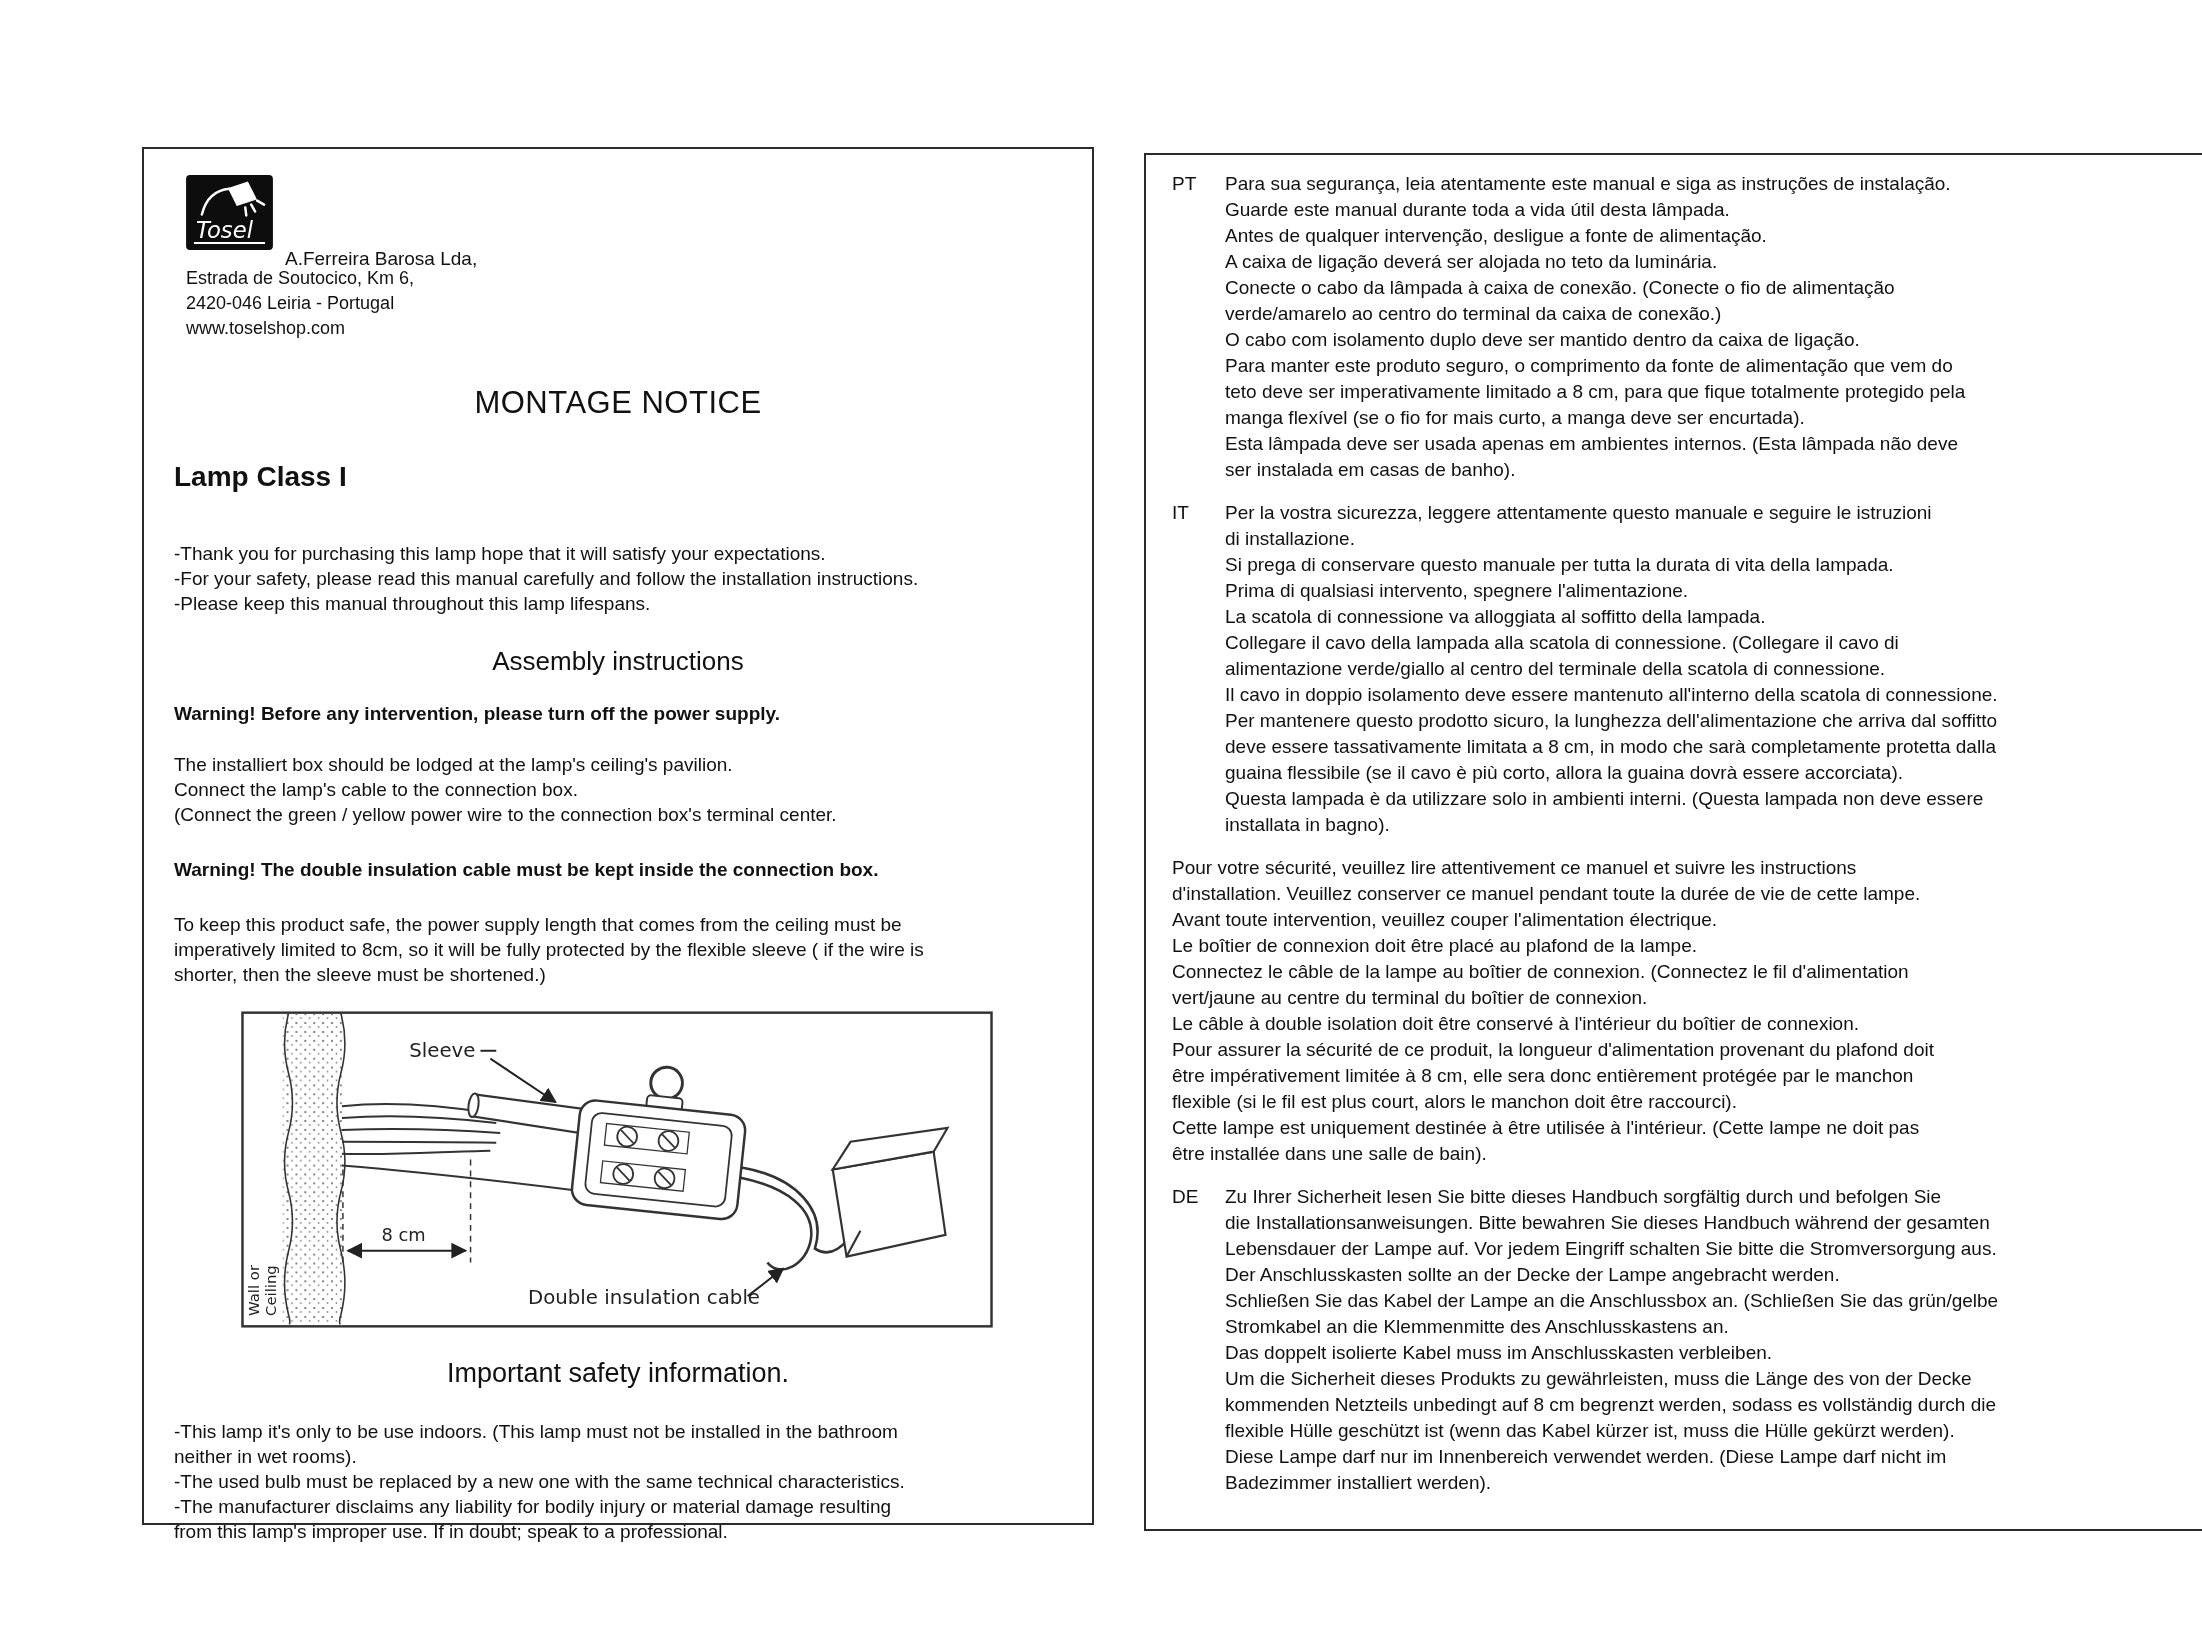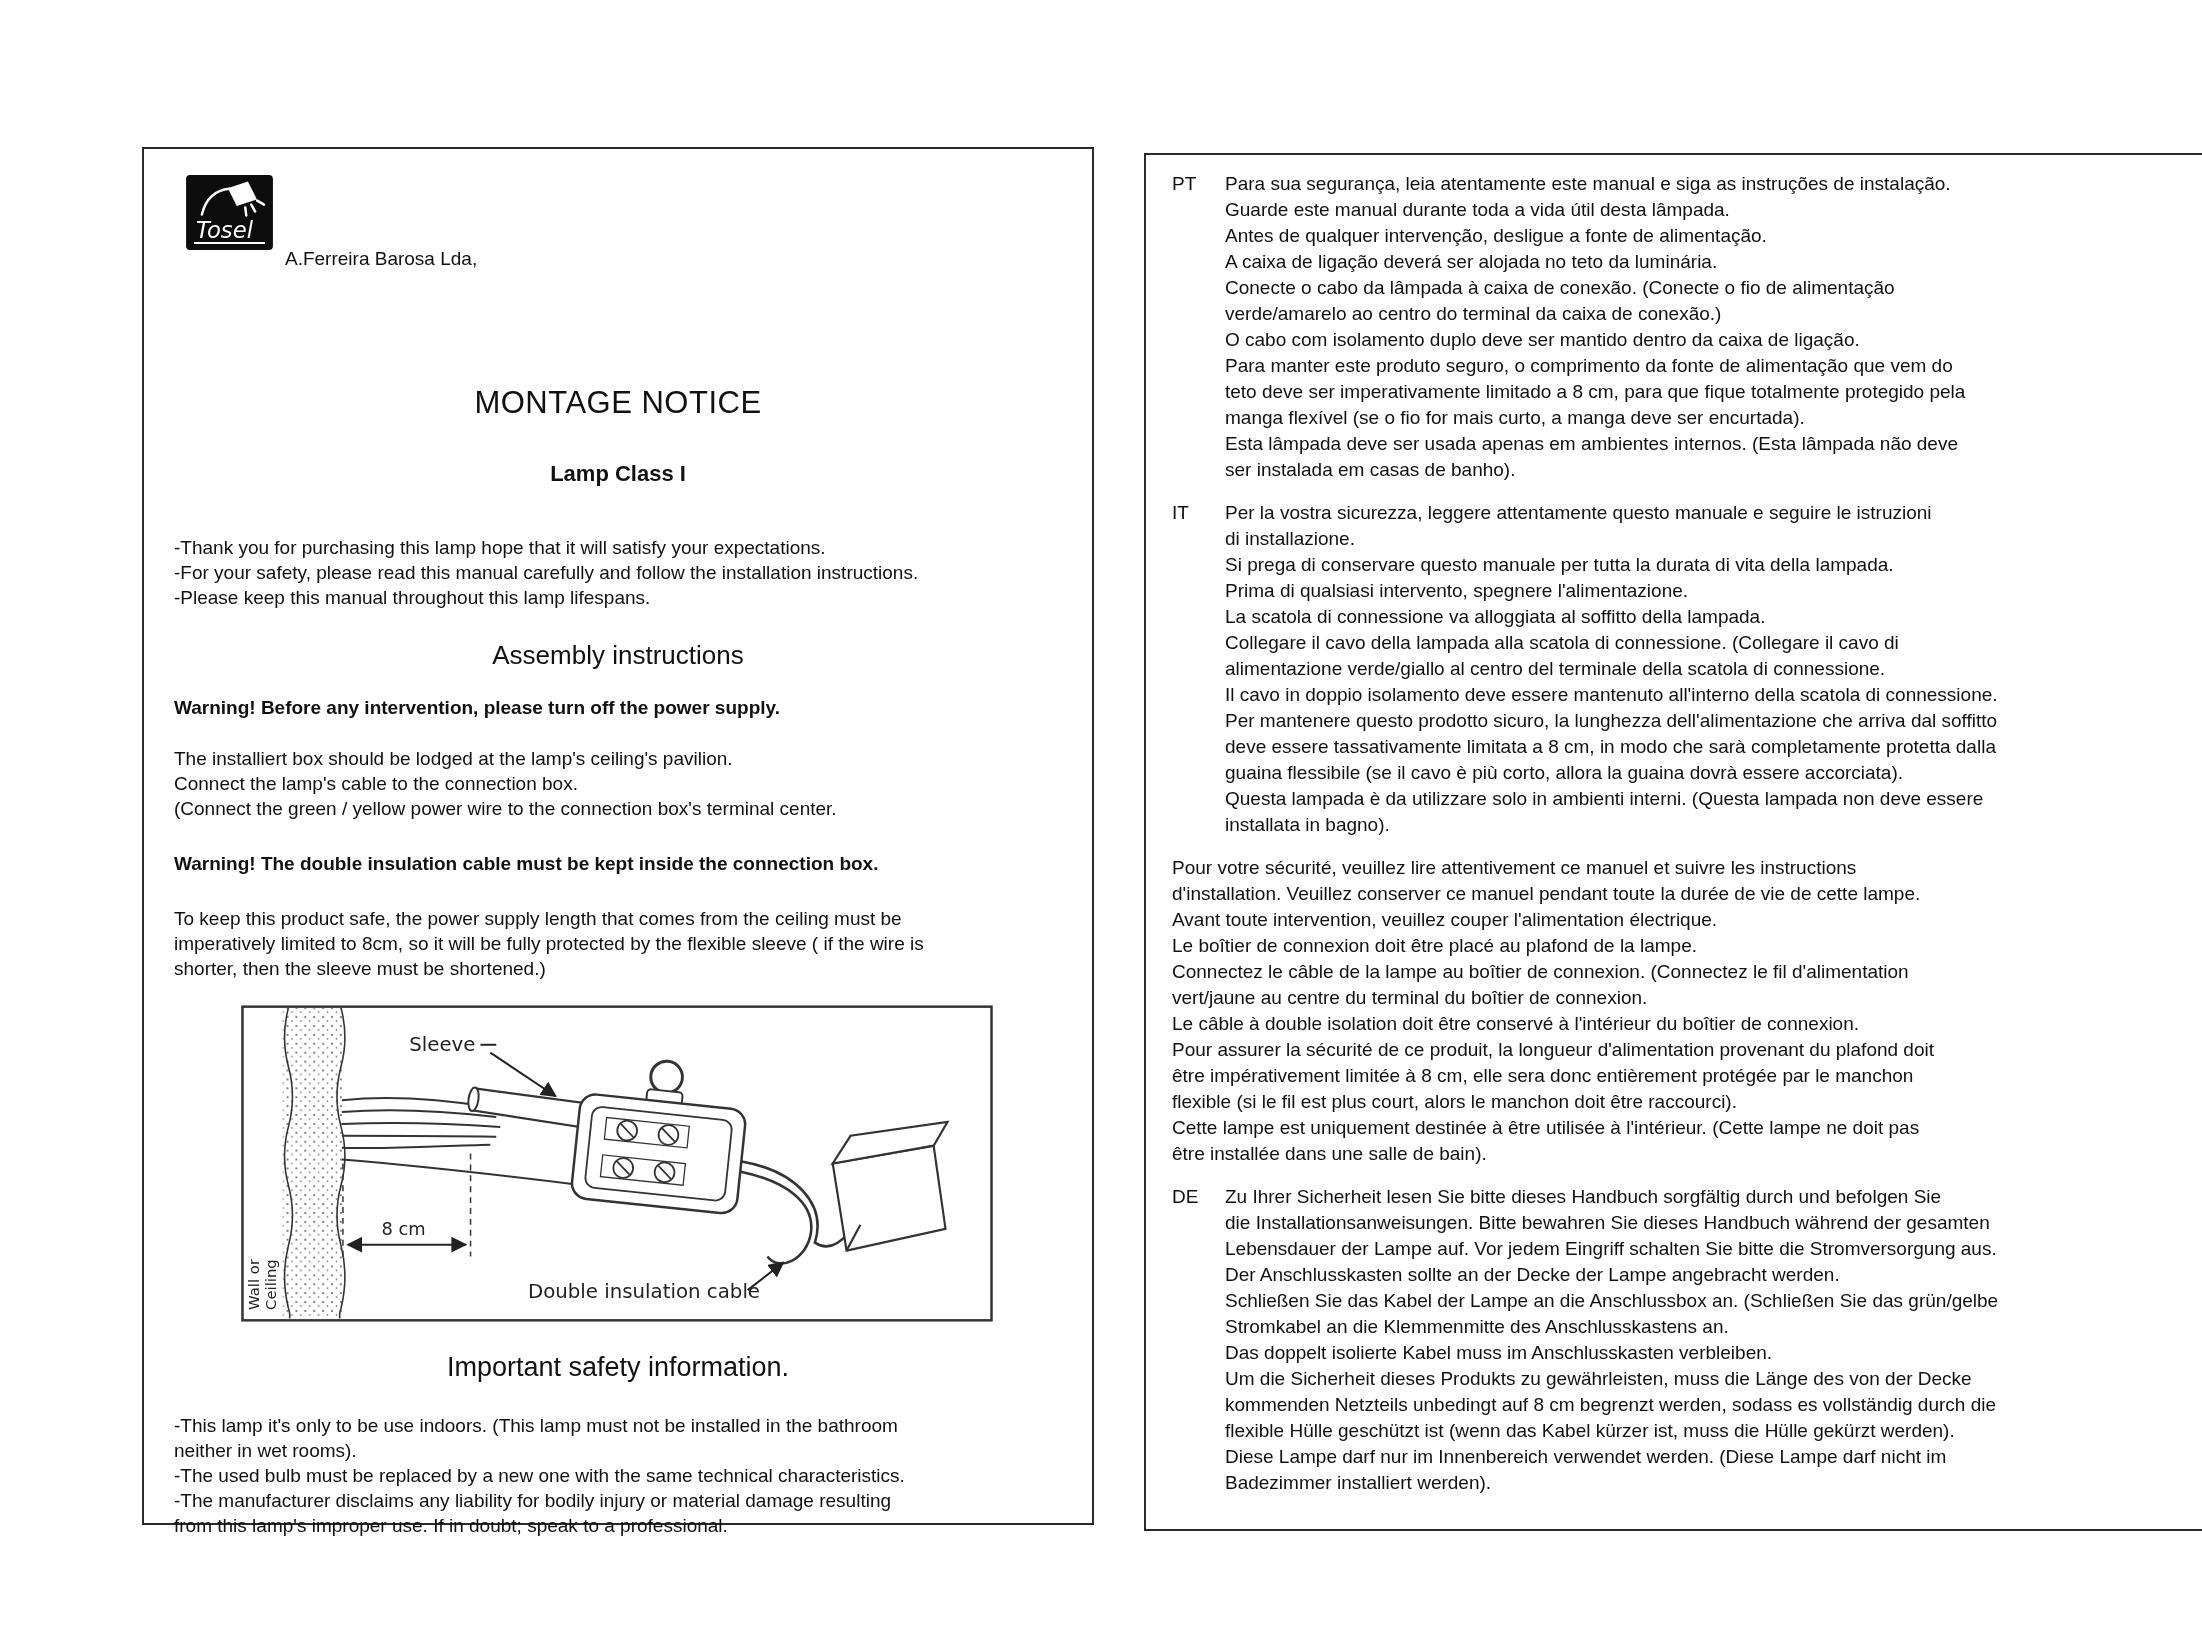--- a/index.html
+++ b/index.html
@@ -32,21 +32,21 @@
   }
   .address {
     position: absolute; left: 12px; top: 99px;
     font-size: 18px; line-height: 25px;
   }
   .lp-title {
     text-align: center; font-size: 31px; font-weight: 400;
     letter-spacing: 0.5px; margin: 38px 0 0 0;
   }
   .lp-subtitle {
-    text-align: center; font-size: 22px; font-weight: 700;
+    font-size: 28px; font-weight: 700;
     margin: 40px 0 0 0;
   }
   .body-text { font-size: 19px; line-height: 25px; margin: 0; }
   .intro        { margin-top: 48px; }
   .assembly-h   { text-align: center; font-size: 26px; font-weight: 400; margin: 30px 0 0 0; }
   .warn         { font-weight: 700; margin-top: 24px; }
   .assembly-p   { margin-top: 26px; }
   .warn2        { font-weight: 700; margin-top: 30px; }
   .sleeve-p     { margin-top: 30px; }
   .diagram-wrap { margin: 24px 0 0 67px; width: 752px; }
@@ -73,20 +73,23 @@
         <g stroke="#fff" stroke-width="2.5" fill="none" stroke-linecap="round">
           <path d="M16,40 Q22,16 44,14"></path>
           <path d="M44,14 L62,8 L70,24 L52,30 Z" fill="#fff"></path>
           <path d="M66,30 l4,7 M72,26 l7,4 M60,33 l1,8"></path>
         </g>
         <text x="10" y="64" fill="#fff" font-size="23" font-family="DejaVu Sans, sans-serif" font-style="italic">Tosel</text>
         <line x1="8" y1="69" x2="80" y2="69" stroke="#fff" stroke-width="2"></line>
       </svg>
     </div>
     <div class="company-name">A.Ferreira Barosa Lda,</div>
+    <div class="address pre">Estrada de Soutocico, Km 6,
+2420-046 Leiria - Portugal
+www.toselshop.com</div>
   </div>
 
   <h1 class="lp-title">MONTAGE NOTICE</h1>
   <h2 class="lp-subtitle">Lamp Class I</h2>
 
   <p class="body-text pre intro">-Thank you for purchasing this lamp hope that it will satisfy your expectations.
 -For your safety, please read this manual carefully and follow the installation instructions.
 -Please keep this manual throughout this lamp lifespans.</p>
 
   <h3 class="assembly-h">Assembly instructions</h3>

